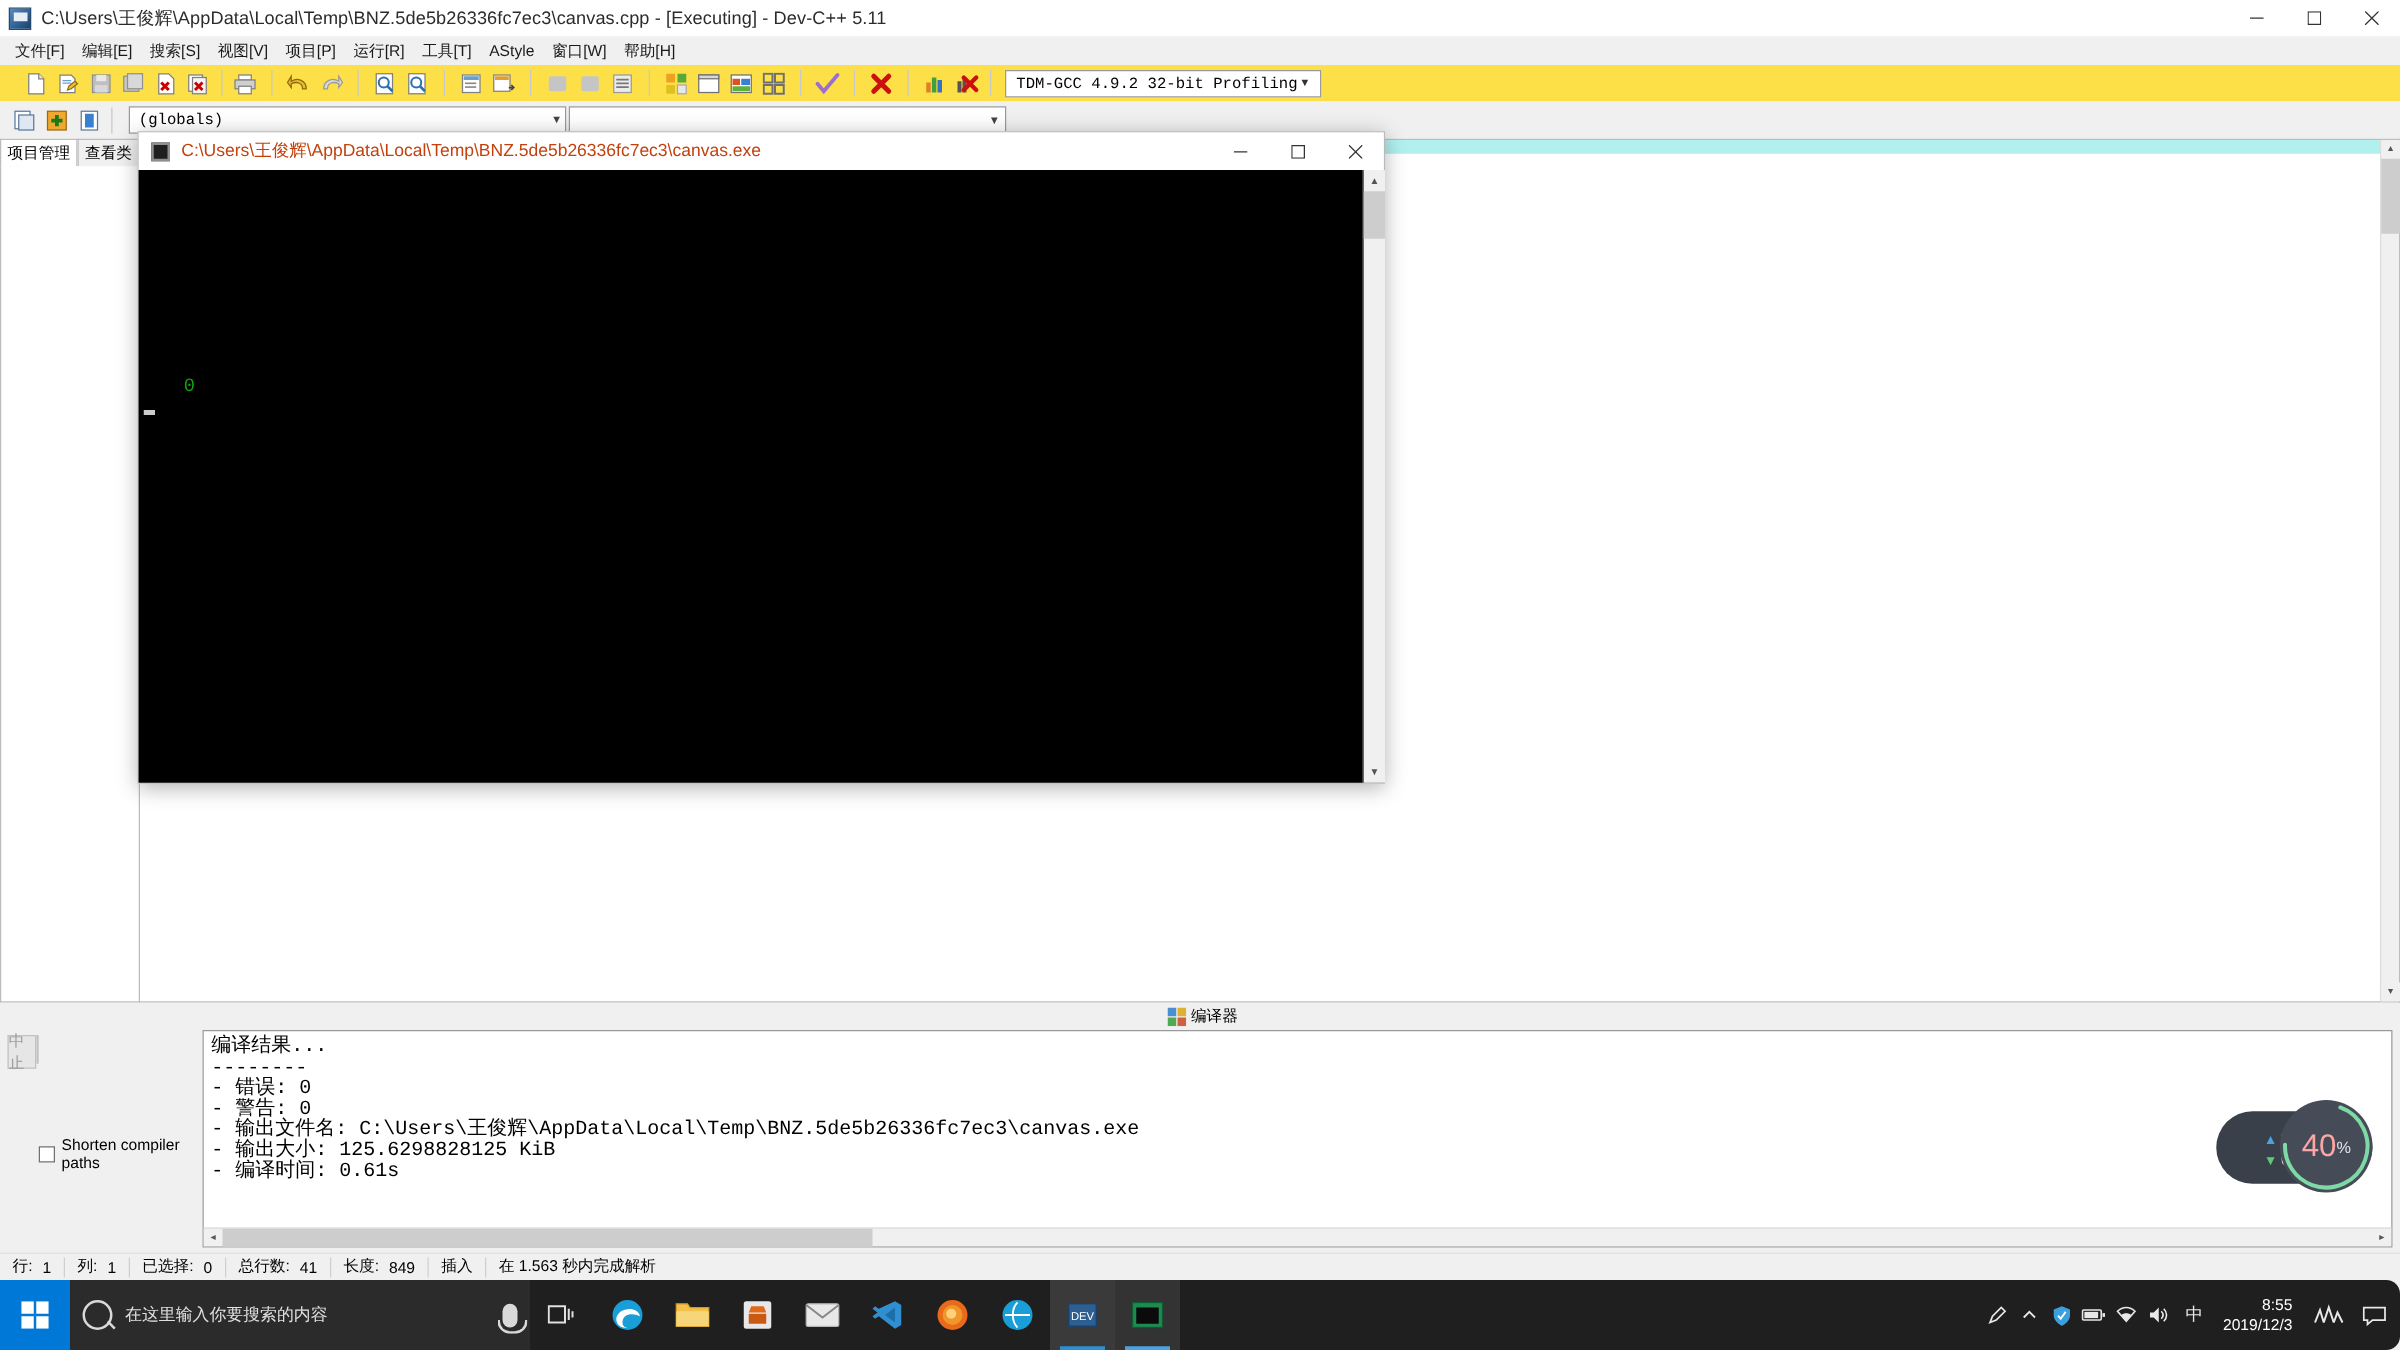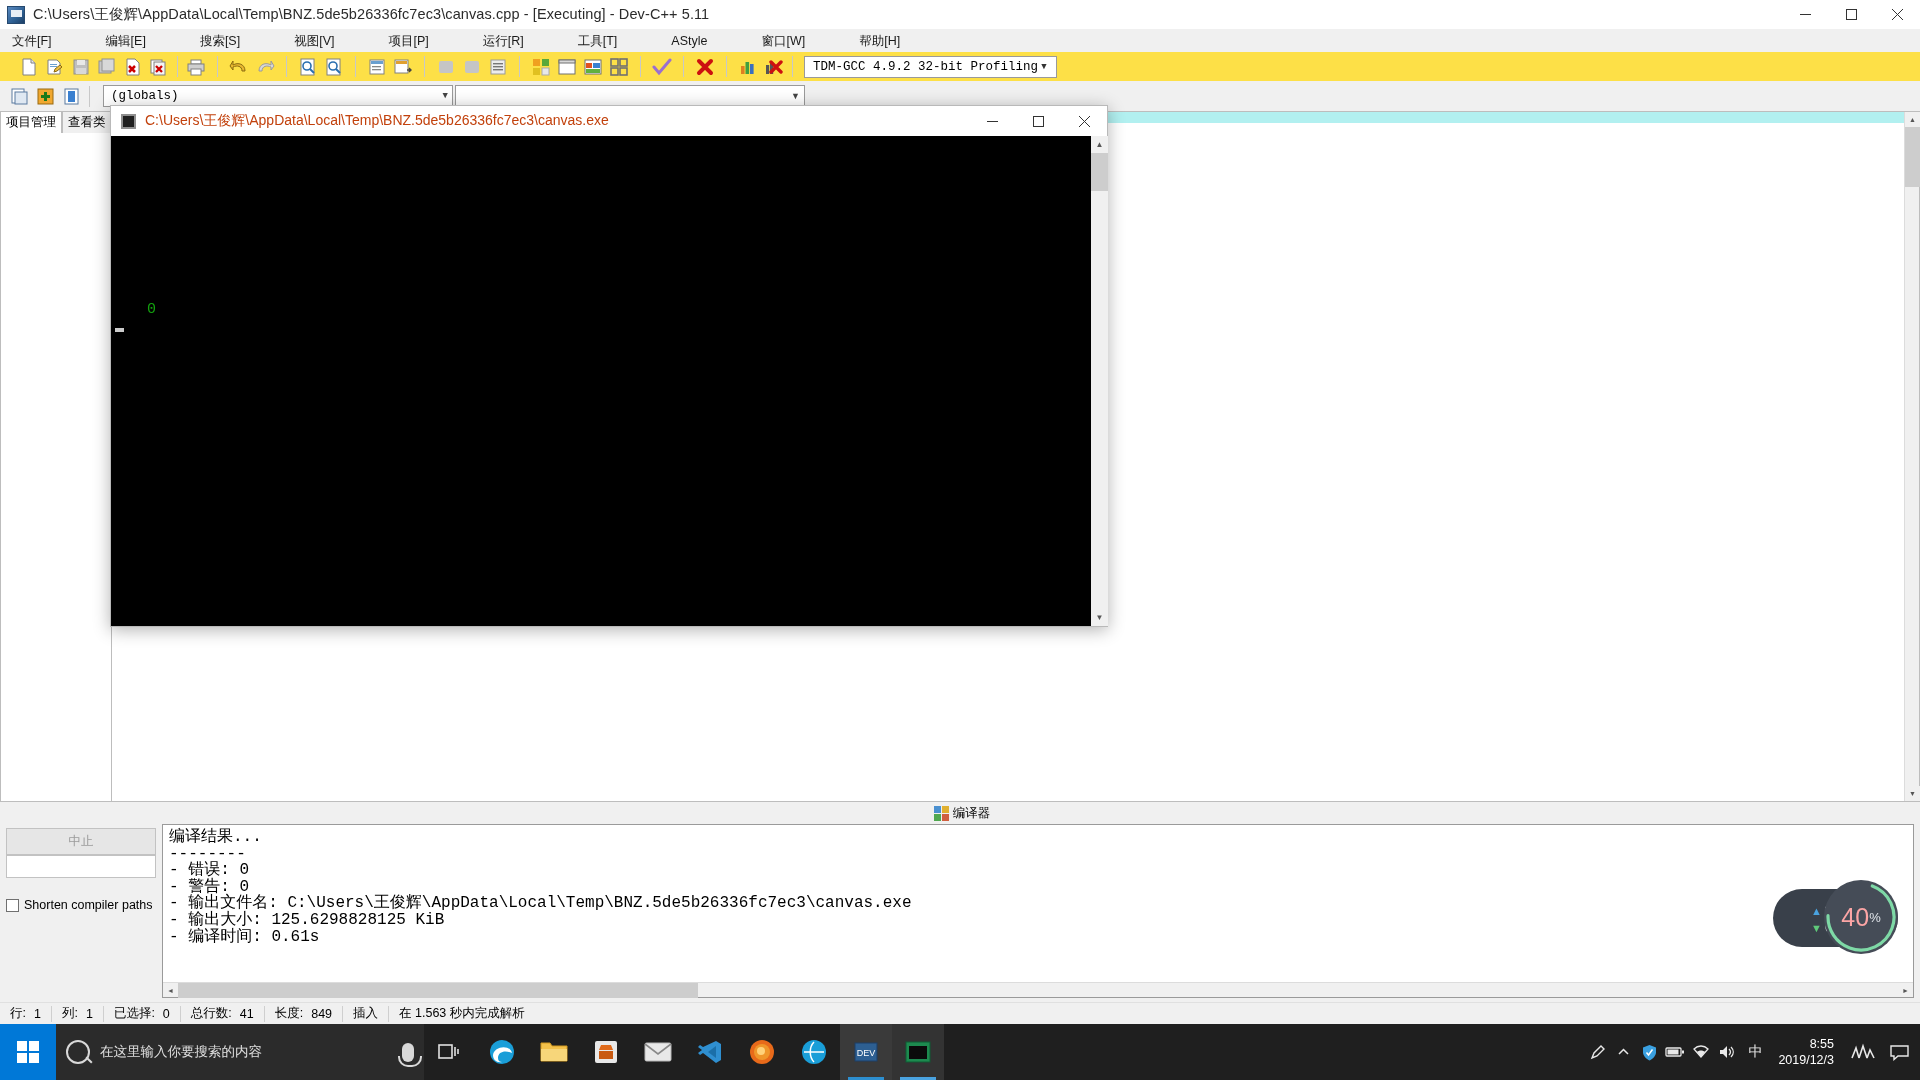--- a/index.html
+++ b/index.html
@@ -42,21 +42,21 @@
   }
   .titlebar .win-btns { margin-left: auto; display: flex; height: 30px; }
   .titlebar .win-btn {
     width: 46px; height: 30px; display: flex; align-items: center; justify-content: center;
     font-size: 13px; color: #3a3a3a;
   }
 
   
   .menubar {
     height: 22px; background: #f0f0f0; display: flex; align-items: center;
-    padding-left: 5px; flex: none; gap: 40px;
+    padding-left: 5px; flex: none;
   }
   .menubar .menu-item {
     font-size: 12.5px; color: #1a1a1a; padding: 2px 7px;
     white-space: nowrap; line-height: 17px;
   }
 
   
   .toolbar-row {
     height: 29px; background: #fde047; display: flex; align-items: center;
     padding-left: 16px; flex: none;
@@ -129,21 +129,21 @@
   .bp-tabs { height: 22px; display: flex; align-items: center; padding-left: 6px; gap: 2px; flex-direction: column; }
   .bp-tab {
     display: flex; align-items: center; gap: 4px; font-size: 12.5px; color: #000;
     padding: 2px 6px 3px 4px; white-space: nowrap;
     border: 1px solid transparent;
   }
   .bp-tab.active { background: #d946ef; border: 1px solid #bdbdbd; border-bottom-color: #fff; }
   .bp-ico { width: 15px; height: 15px; flex: none; }
 
   .bp-content { flex: 1; display: flex; padding: 0 6px 4px 6px; gap: 6px; min-height: 0; }
-  .bp-left { width: 150px; flex: none; display: flex; flex-direction: column; gap: 0; padding-top: 4px; }
+  .bp-left { width: 150px; flex: none; display: flex; gap: 0; padding-top: 4px; }
   .bp-btn {
     height: 27px; background: #e6e6e6; border: 1px solid #c2c2c2;
     display: flex; align-items: center; justify-content: center;
     font-size: 12.5px; color: #9a9a9a;
   }
   .bp-field { height: 23px; background: #fff; border: 1px solid #c2c2c2; }
   .bp-check { display: flex; align-items: center; gap: 5px; font-size: 12.5px; color: #000; margin-top: 20px; }
   .bp-check .box { width: 13px; height: 13px; border: 1px solid #707070; background: #fff; flex: none; }
 
   .log-wrap { flex: 1; display: flex; flex-direction: column; border: 1px solid #9a9a9a; background: #fff; min-width: 0; }
@@ -230,21 +230,21 @@
     background: #454c57; z-index: 2;
     display: flex; align-items: center; justify-content: center;
   }
   .nw-ring { position: absolute; inset: 0; border-radius: 50%; }
   .nw-pct { font-size: 25px; color: #fca5a5; position: relative; z-index: 3; }
   .nw-pctsym { font-size: 13px; color: #dfe3e8; }
 
   
   .taskbar {
     position: absolute; left: 0; bottom: 0; width: 1920px; height: 56px;
-    background: #1f1f1f; display: flex; align-items: center; z-index: 60;
+    background: #1f1f1f; display: flex; align-items: center; z-index: 60; border-radius: 11px;
   }
   .tb-start {
     width: 56px; height: 56px; display: flex; align-items: center; justify-content: center;
     background: #0078d7;
   }
   .tb-search {
     width: 368px; height: 56px; background: #2b2b2b; display: flex; align-items: center;
     gap: 10px; padding: 0 10px;
   }
   .tb-search .mag {

